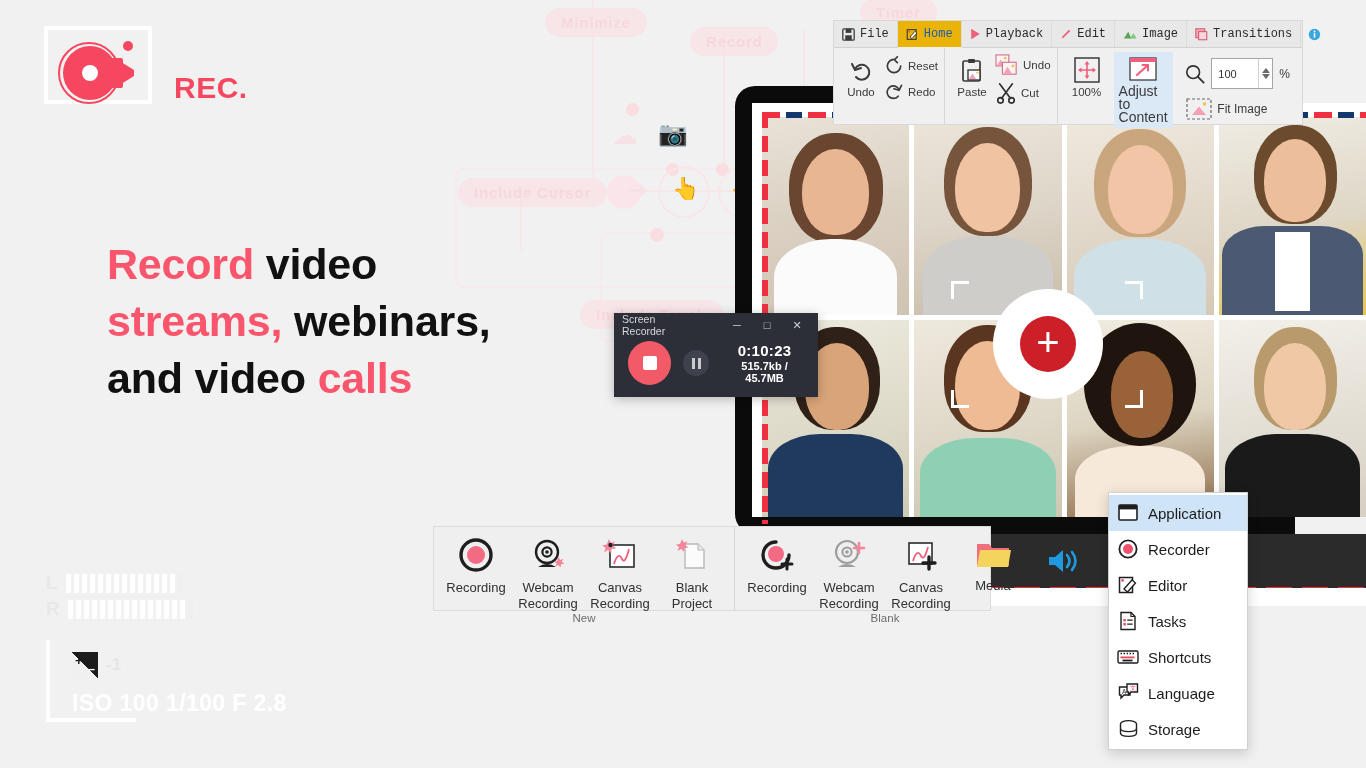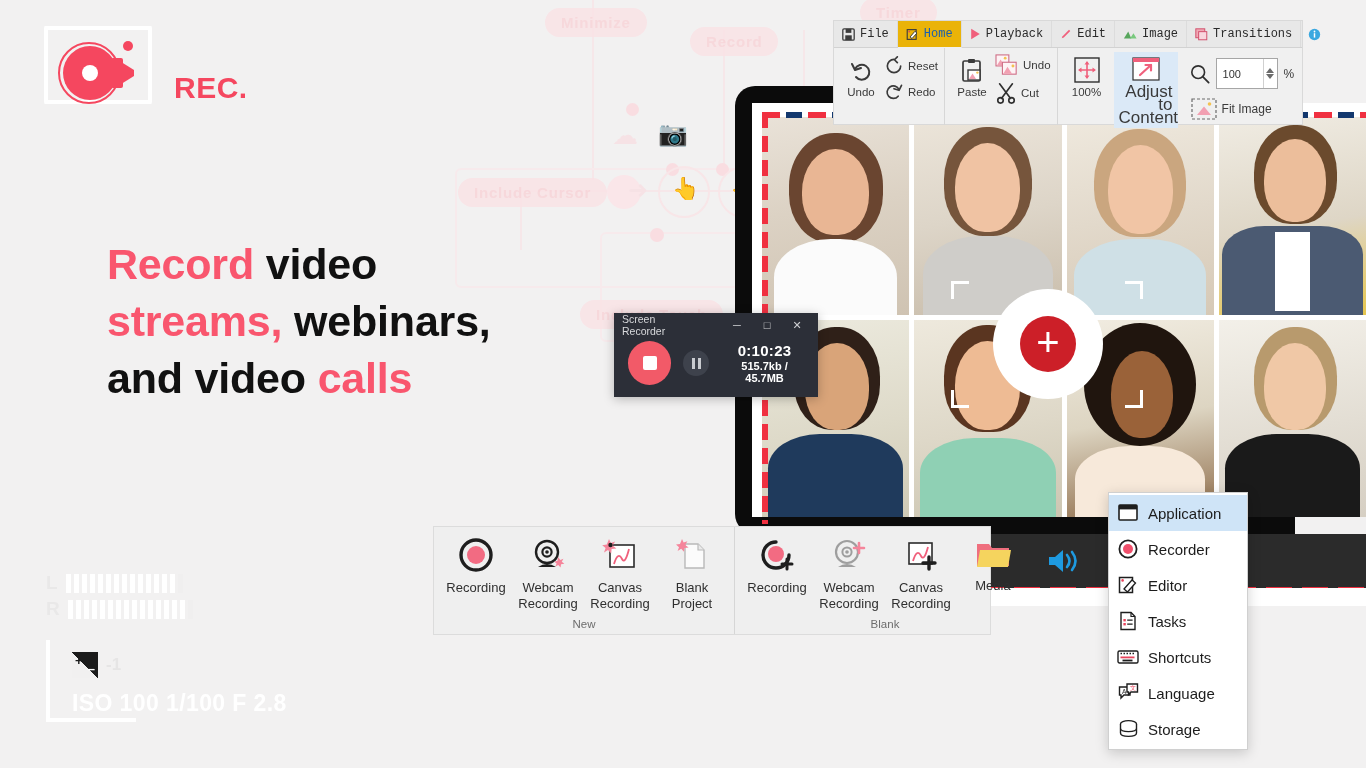--- a/index.html
+++ b/index.html
@@ -120,39 +120,39 @@
   .ribbon-body { display: flex; height: 77px; }
   .rgroup { display: flex; align-items: flex-start; padding: 4px 6px; border-right: 1px solid #d7d7d7; gap: 6px; }
   .rbtn { display: flex; flex-direction: column; align-items: center; justify-content: flex-start; font-size: 11.5px; color: #3a3a3a; min-width: 34px; gap: 2px; }
   .rbtn-h { display: flex; align-items: center; gap: 4px; font-size: 11.5px; color: #3a3a3a; }
   .rstack { display: flex; flex-direction: column; gap: 6px; padding-top: 4px; }
   .zoomgrp { display: flex; flex-direction: column; padding: 4px 6px; }
   .zoomrow { display: flex; align-items: center; gap: 6px; }
   .spin { display: flex; align-items: center; border: 1px solid #a6a6a6; background: #ffffff; height: 31px; width: 62px; padding-left: 6px; font-size: 11px; color: #333; justify-content: space-between; }
   .spin-arrows { display: flex; flex-direction: column; align-items: center; border-left: 1px solid #d0d0d0; width: 14px; height: 100%; justify-content: center; gap: 1px; }
   .adjust-row { display: flex; align-items: flex-start; gap: 4px; margin-top: 8px; }
-  .adjust-lbl { font-size: 17px; color: #3a3a3a; text-align: right; line-height: 13px; }
+  .adjust-lbl { font-size: 14px; color: #3a3a3a; text-align: left; line-height: 13px; }
   .highlight-box { background: #dbe9f7; }
 
   
   .recorder { position: absolute; left: 614px; top: 313px; width: 204px; height: 84px; background: #2c2f38; box-shadow: 0 2px 10px rgba(0,0,0,.25); }
   .rec-title { display: flex; align-items: center; height: 24px; padding: 0 6px 0 8px; color: #d8d9dc; font-size: 10.5px; gap: 24px; }
   .rec-wbtns { margin-left: auto; display: flex; gap: 0; }
   .rec-wbtn { width: 30px; height: 24px; display: flex; align-items: center; justify-content: center; color: #cfd0d3; font-size: 11px; }
   .rec-body { display: flex; align-items: center; gap: 12px; padding: 4px 10px 0 14px; }
   .rec-stop { width: 44px; height: 44px; border-radius: 50%; background: #f25a68; display: flex; align-items: center; justify-content: center; }
   .rec-stop i { width: 14px; height: 14px; background: #ffffff; border-radius: 2px; display: block; }
   .rec-pause { width: 26px; height: 26px; border-radius: 50%; background: #3e424c; display: flex; align-items: center; justify-content: center; gap: 3px; }
   .rec-pause i { width: 3px; height: 11px; background: #c9cbd0; display: block; }
   .rec-stats { color: #ffffff; }
   .rec-time { font-size: 15px; font-weight: 700; text-align: center; letter-spacing: .3px; }
   .rec-size { font-size: 11px; font-weight: 700; text-align: center; margin-top: 1px; }
 
   
-  .toolbar { position: absolute; left: 433px; top: 526px; width: 558px; height: 109px; background: #efefef; border: 1px solid #dcdcdc; display: flex; }
+  .toolbar { position: absolute; left: 433px; top: 526px; width: 558px; height: 85px; background: #efefef; border: 1px solid #dcdcdc; display: flex; }
   .tgroup { position: relative; flex: 1; display: flex; flex-direction: column; }
   .tgroup + .tgroup { border-left: 1px solid #d6d6d6; }
   .titems { flex: 1; display: flex; justify-content: space-around; align-items: flex-start; padding: 10px 6px 0; }
   .titem { display: flex; flex-direction: column; align-items: center; width: 72px; }
   .tlabel { font-size: 13px; color: #2f2f2f; text-align: center; line-height: 16px; margin-top: 7px; }
   .tgroup-name { text-align: center; font-size: 11.5px; color: #6d6d6d; padding-bottom: 4px; }
 
   
   .ctxmenu { position: absolute; left: 1108px; top: 492px; width: 140px; background: #ffffff; border: 1px solid #d0d0d0; box-shadow: 0 3px 12px rgba(0,0,0,.18); padding: 2px 0; }
   .ctxitem { display: flex; align-items: center; gap: 9px; height: 36px; padding: 0 8px; font-size: 15px; color: #1c1c1c; }

